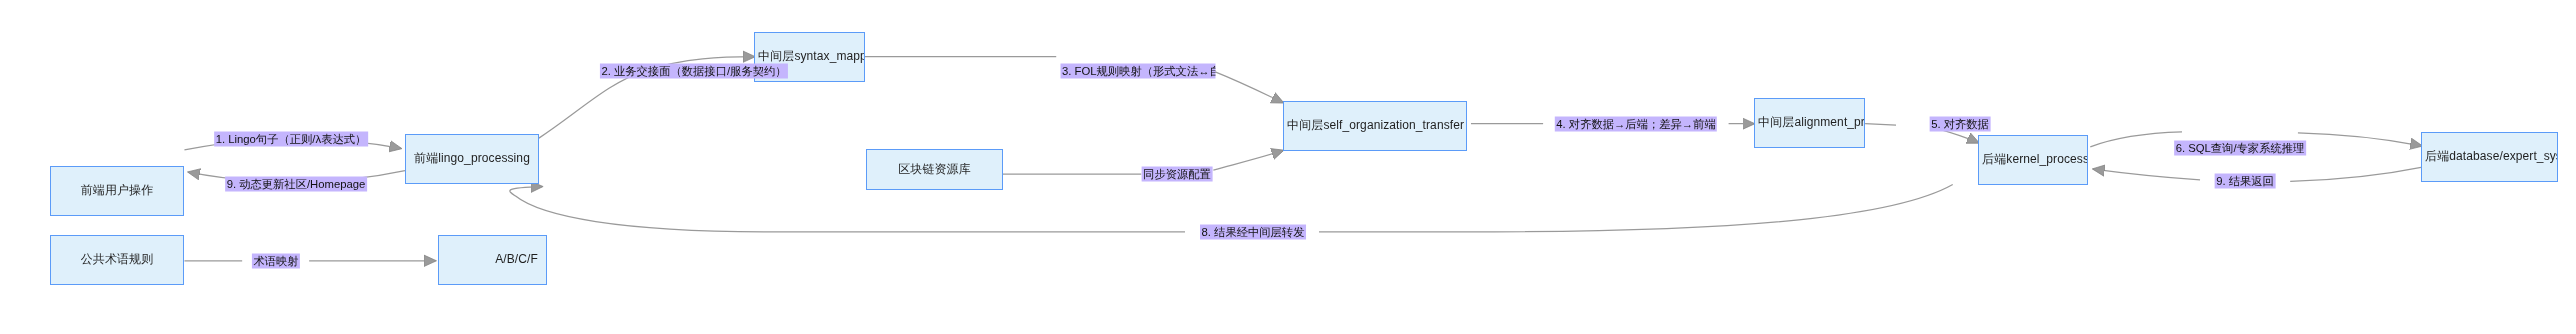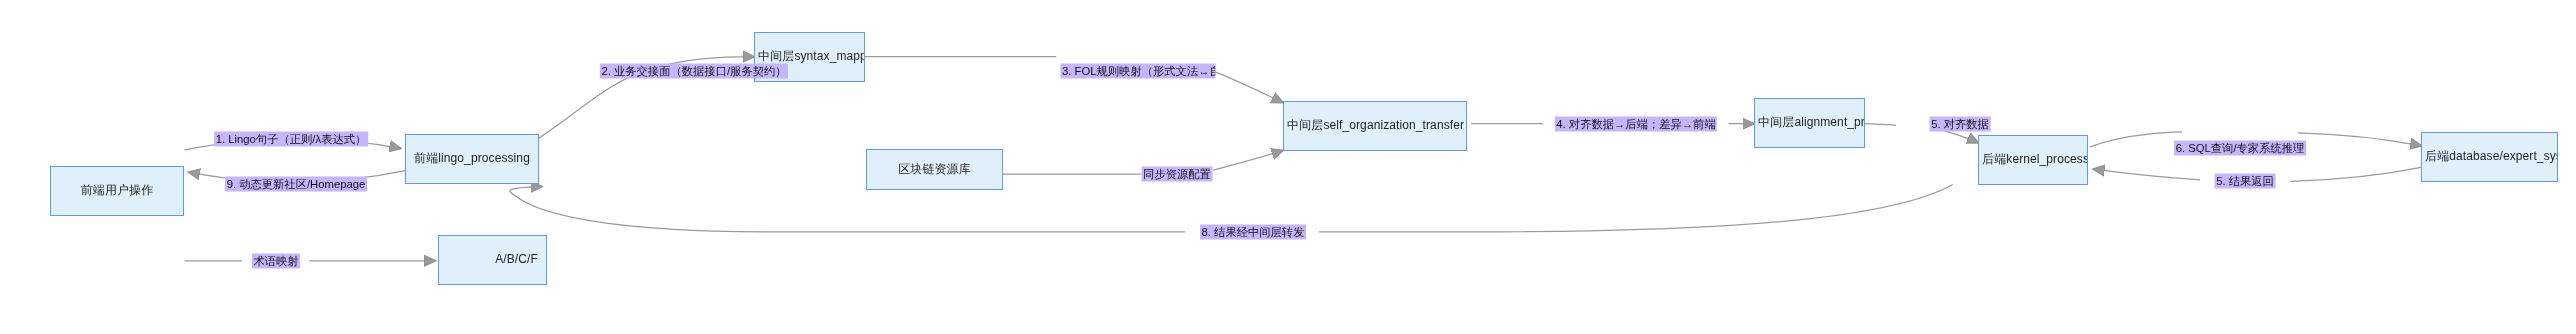--- a/index.html
+++ b/index.html
@@ -118,20 +118,23 @@
   </div>
 
   <div class="node" style="left:1978px; top:135px; width:110px; height:50px;">
     <span class="nlabel">后端kernel_processing</span>
   </div>
 
   <div class="node" style="left:2421px; top:132px; width:137px; height:50px;">
     <span class="nlabel">后端database/expert_system</span>
   </div>
 
+  <div class="node" style="left:50px; top:235px; width:134px; height:50px;">
+    <span class="nlabel">公共术语规则</span>
+  </div>
 
   <div class="node" style="left:438px; top:235px; width:109px; height:50px;padding-left:48px;">
     <span class="nlabel">A/B/C/F</span>
   </div>
 
   <div class="edge-label" style="left:291px; top:139px;">
     <span>1. Lingo句子（正则/λ表达式）</span>
   </div>
 
   <div class="edge-label" style="left:296px; top:184px;">
@@ -156,21 +159,21 @@
 
   <div class="edge-label" style="left:1916px; top:124px;margin-left:44px;">
     <span>5. 对齐数据</span>
   </div>
 
   <div class="edge-label" style="left:2240px; top:132px;margin-top:16px;">
     <span>6. SQL查询/专家系统推理</span>
   </div>
 
   <div class="edge-label" style="left:2245px; top:181px;">
-    <span>5. 结果返回</span>
+    <span>9. 结果返回</span>
   </div>
 
   <div class="edge-label" style="left:1253px; top:232px;">
     <span>8. 结果经中间层转发</span>
   </div>
 
   <div class="edge-label" style="left:276px; top:261px;">
     <span>术语映射</span>
   </div>
 

